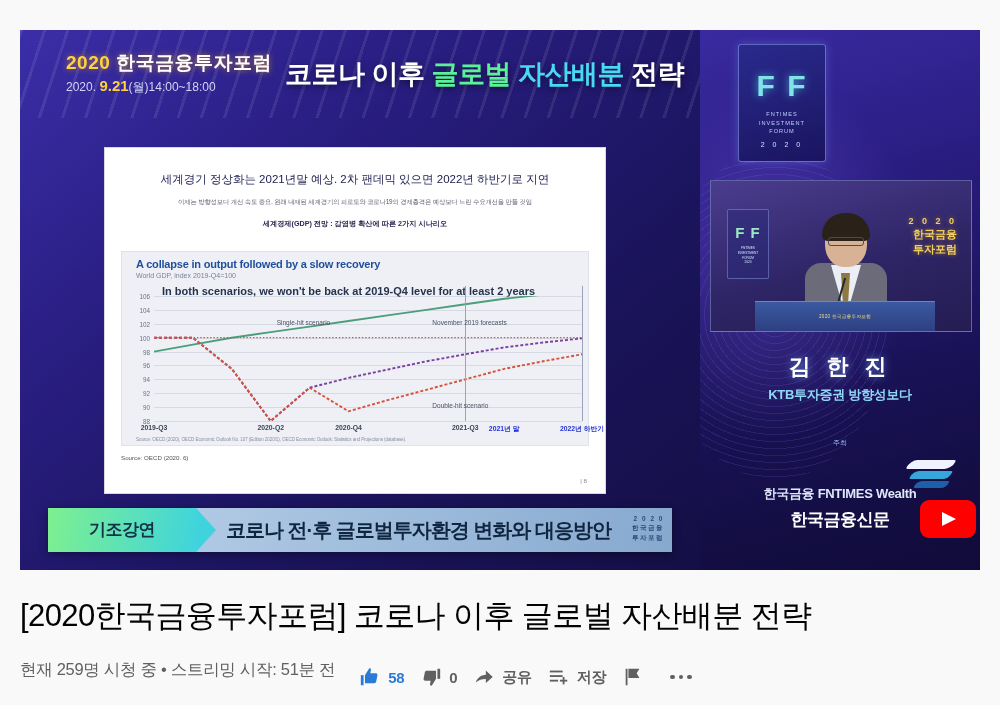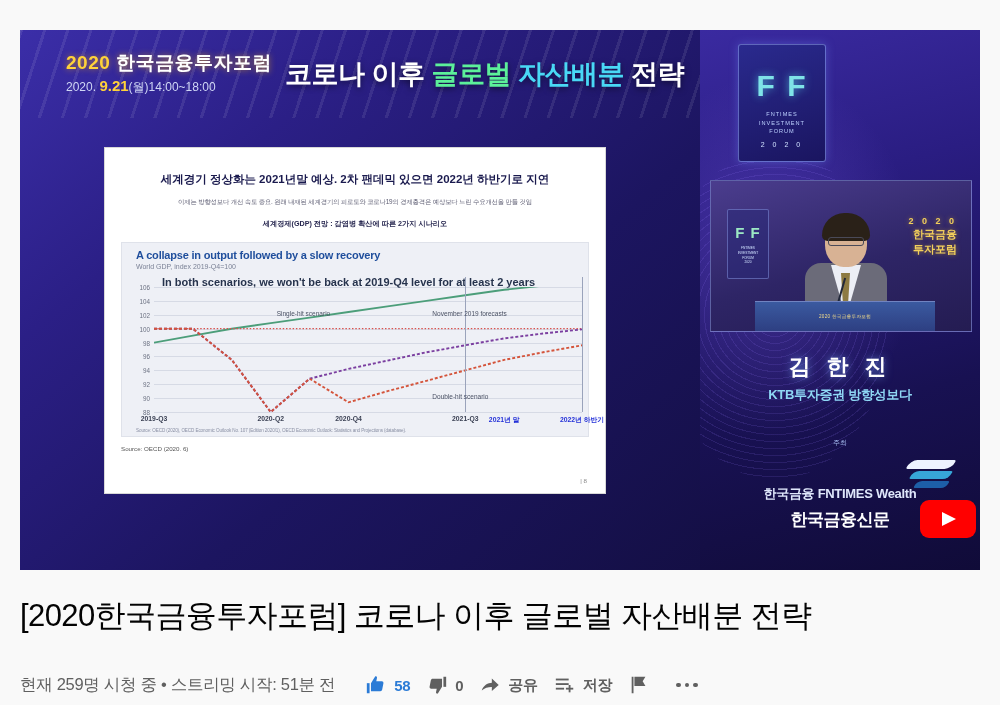--- a/index.html
+++ b/index.html
@@ -56,26 +56,26 @@
               text-shadow:0 2px 6px rgba(0,0,0,.55); }
   .bc-title .gr { color:#5cf09a; }
   .bc-title .cy { color:#49d8f5; }
 
   
   .slide {
     position:absolute; left:85px; top:118px; width:500px; height:345px;
     background:#fff; box-shadow:0 0 0 1px #d8d8d8;
     padding:14px 16px 0 16px;
   }
-  .sl-h1 { text-align:center; font-size:11.5px; font-weight:bold; color:#1a1a4e; margin-top:10px;}
+  .sl-h1 { text-align:center; font-size:11.5px; font-weight:normal; color:#1a1a4e; margin-top:10px;}
   .sl-h2 { text-align:center; font-size:6.4px; color:#5a5a70; margin-top:11px; letter-spacing:-.2px;}
   .sl-h3 { text-align:center; font-size:7.2px; font-weight:bold; color:#26264f; margin-top:12px;}
 
   
-  .chart-wrap{ position:relative; margin-top:13px; height:195px;
+  .chart-wrap{ position:relative; margin-top:22px; height:195px;
     background:#eef0f6; border:1px solid #dfe2ea;}
   .ch-title{ position:absolute; left:14px; top:6px; font-size:11px; font-weight:bold;
              color:#1f4e9c; letter-spacing:-.2px; white-space:nowrap;}
   .ch-sub{ position:absolute; left:14px; top:20px; font-size:7px; color:#7b8296; white-space:nowrap;}
   .ch-note{ position:absolute; left:40px; top:33px; font-size:11px; font-weight:bold;
             color:#26334d; white-space:nowrap;}
   .plot{ position:absolute; left:32px; top:44px; right:6px; bottom:24px; }
   .ytick{ position:absolute; right:100%; margin-right:4px; transform:translateY(-50%);
           font-size:6.3px; color:#6b7182; white-space:nowrap;}
   .gl{ position:absolute; left:0; right:0; height:1px; background:rgba(170,178,198,.35); }
@@ -167,21 +167,21 @@
   .lower-badge span{ display:block; line-height:44px; text-align:center; font-size:17px;
           font-weight:bold; color:#12324a; letter-spacing:-.5px;}
   .lower-txt{ position:absolute; left:178px; top:0; line-height:44px; font-size:20px;
           font-weight:bold; color:#0f2540; letter-spacing:-1px; white-space:nowrap;}
   .lower-logo{ position:absolute; right:8px; top:6px; text-align:right; color:#2a4a78;
           font-size:6.5px; font-weight:bold; line-height:1.45; letter-spacing:1.5px;}
 
   
   #meta { position:absolute; left:20px; top:595px; width:960px; }
   .vid-title{ font-size:31px; color:#030303; letter-spacing:-.6px; white-space:nowrap; }
-  .meta-row{ display:flex; align-items:center; margin-top:30px;gap:6px; }
+  .meta-row{ display:flex; align-items:flex-start; margin-top:22px; }
   .views{ font-size:16.5px; color:#606060; white-space:nowrap; letter-spacing:-.3px;}
   .actions{ display:flex; align-items:center; margin-left:16px; }
   .act{ display:flex; align-items:center; height:36px; padding:0 8px; cursor:pointer; }
   .act svg{ display:block; }
   .act .lbl{ font-size:15px; color:#606060; font-weight:bold; margin-left:7px; letter-spacing:-.3px;}
   .act.liked .lbl{ color:#2b7bd6; }
   .dots{ display:flex; align-items:center; gap:4px; padding:0 10px; }
   .dots i{ width:4.5px; height:4.5px; border-radius:50%; background:#606060; display:block;}
 </style>
 </head>
@@ -256,20 +256,31 @@
             <div class="anno" style="left: 278.364px; top: 22.7778px;">November 2019 forecasts</div>
             <div class="anno" style="left: 278.364px; top: 106.111px;">Double-hit scenario</div>
           </div>
         <div class="src">Source: OECD (2020), OECD Economic Outlook No. 107 (Edition 2020/1), OECD Economic Outlook: Statistics and Projections (database).</div>
       </div>
 
       <div class="slide-src">Source: OECD (2020. 6)</div>
       <div class="slide-pg">| 8</div>
     </div>
 
+    <div class="lower">
+      <div class="lower-badge">
+        <span>기조강연</span>
+      </div>
+      <div class="lower-txt">코로나 전·후 글로벌투자환경 변화와 대응방안</div>
+      <div class="lower-logo">
+        <div>2 0 2 0</div>
+        <div>한국금융</div>
+        <div>투자포럼</div>
+      </div>
+    </div>
   </div>
 
   <div class="bcast-rt">
 
     <div class="fif-logo">
       <div class="fif-f">F F</div>
       <div class="fif-t" style="white-space:pre-line">FNTIMES
 INVESTMENT
 FORUM</div>
       <div class="fif-y">2 0 2 0</div>

